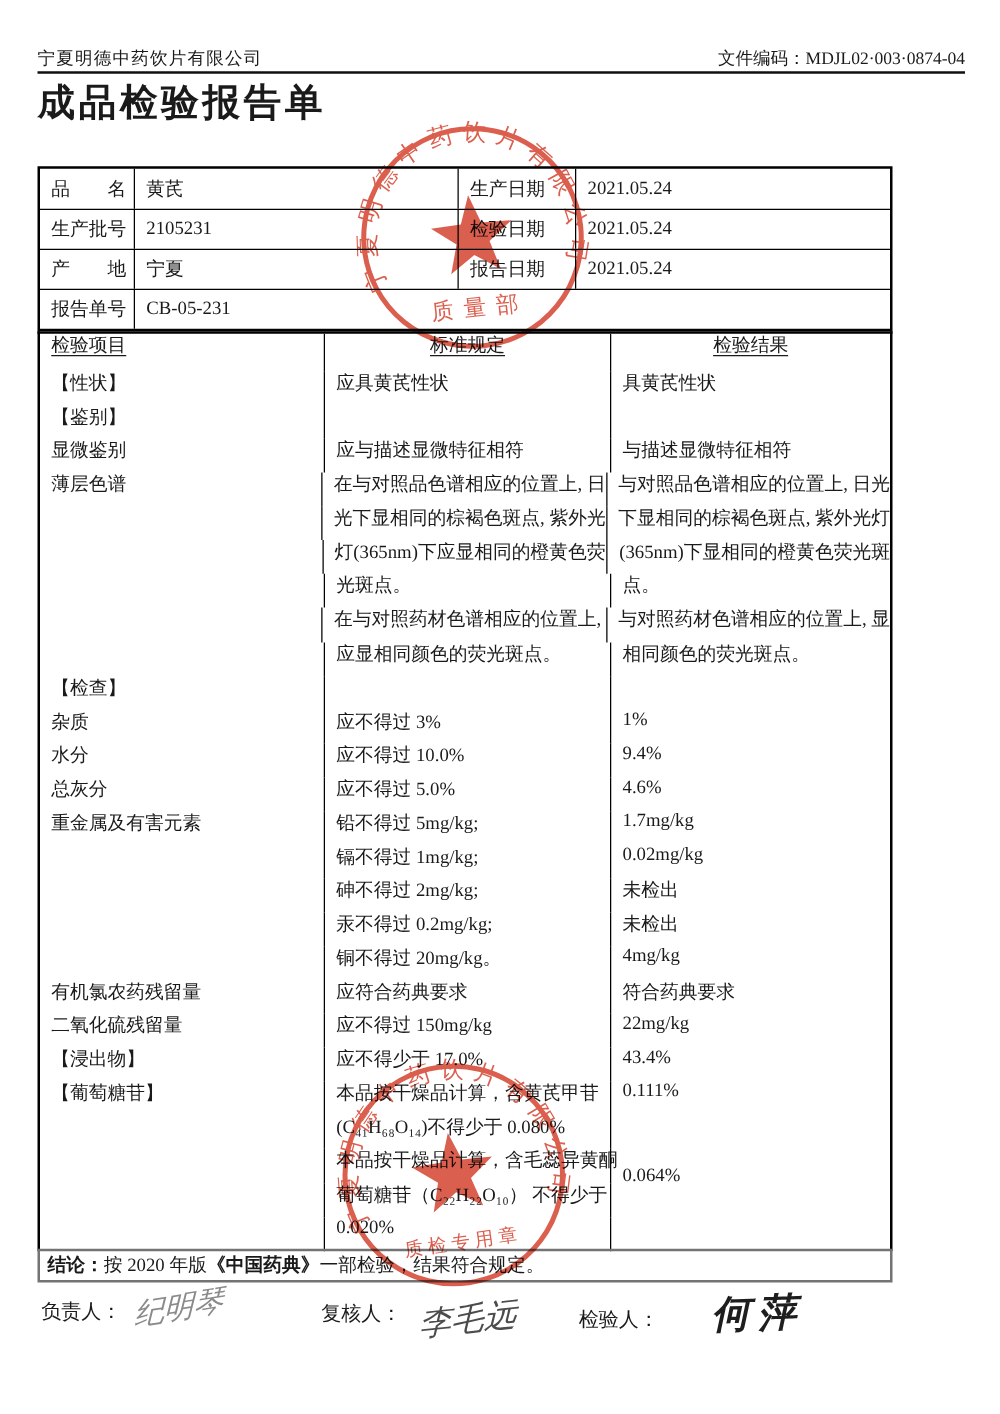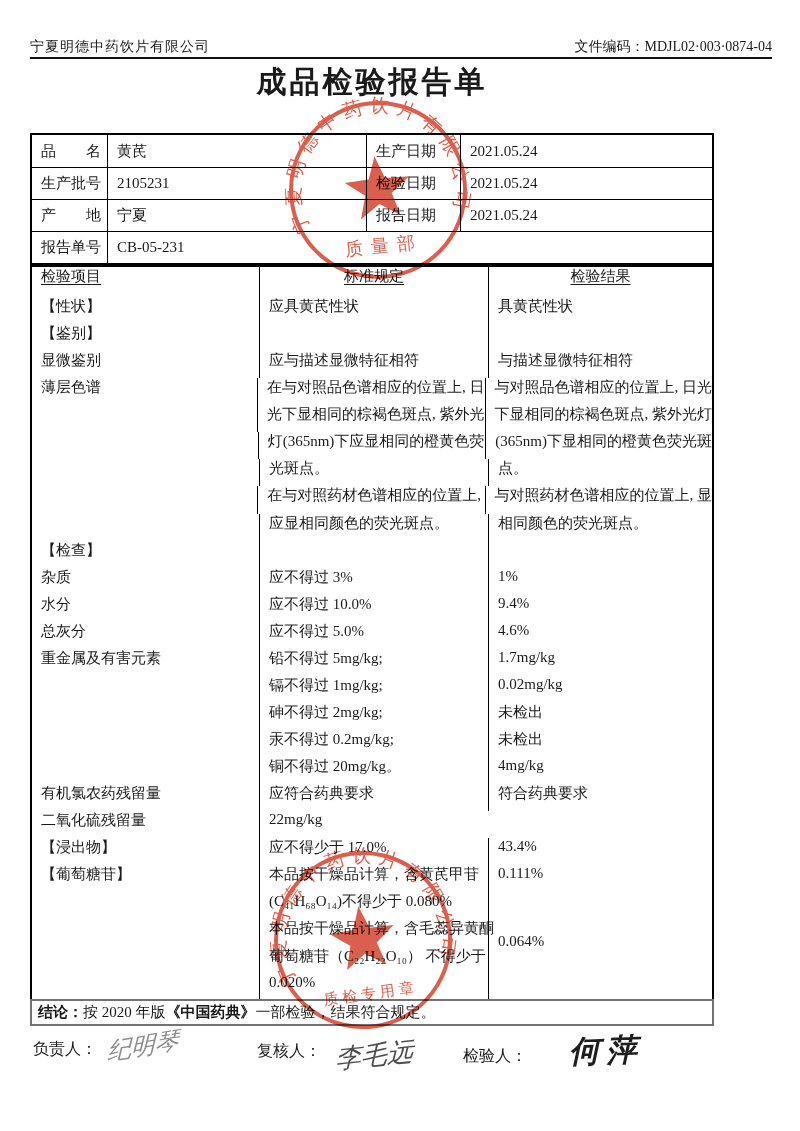--- a/index.html
+++ b/index.html
@@ -3,21 +3,21 @@
 <meta charset="utf-8">
 <style>
   html,body{margin:0;padding:0;background:#ffffff;}
   .page{position:relative;width:800px;height:1131px;background:#fff;overflow:hidden;
         font-family:"Liberation Serif","DejaVu Serif",serif;color:#1a1a1a;}
 
   
   .hdr-company{position:absolute;left:30px;top:38px;font-size:14px;letter-spacing:1px;}
   .hdr-code{position:absolute;right:28px;top:38px;font-size:14px;}
   .hdr-rule{position:absolute;left:30px;top:57px;width:742px;border-top:2px solid #111;}
-  .doc-title{position:absolute;left:30px;top:62px;width:684px;text-align:center;
+  .doc-title{position:absolute;left:30px;top:62px;width:684px;text-align:left;
              font-size:30px;font-weight:bold;letter-spacing:3px;}
 
   
   .info-table{position:absolute;left:30px;top:133px;width:684px;border:2px solid #000;box-sizing:border-box;}
   .info-row{display:flex;height:32px;border-top:1px solid #000;box-sizing:border-box;}
   .info-row:first-child{border-top:none;}
   .ic{display:flex;align-items:center;padding-left:9px;font-size:15px;border-left:1px solid #000;box-sizing:border-box;overflow:hidden;}
   .ic1{width:75px;border-left:none;}
   .ic2{width:259px;}
   .ic3{width:94px;}
@@ -186,20 +186,21 @@
         <div class="mc mc2"><span>铜不得过 20mg/kg。</span></div>
         <div class="mc mc3"><span>4mg/kg</span></div>
       </div>
       <div class="m-row">
         <div class="mc mc1"><span>有机氯农药残留量</span></div>
         <div class="mc mc2"><span>应符合药典要求</span></div>
         <div class="mc mc3"><span>符合药典要求</span></div>
       </div>
       <div class="m-row">
         <div class="mc mc1"><span>二氧化硫残留量</span></div>
+        <div class="mc mc2"><span>应不得过 150mg/kg</span></div>
         <div class="mc mc3"><span>22mg/kg</span></div>
       </div>
       <div class="m-row">
         <div class="mc mc1"><span>【浸出物】</span></div>
         <div class="mc mc2"><span>应不得少于 17.0%</span></div>
         <div class="mc mc3"><span>43.4%</span></div>
       </div>
       <div class="m-row">
         <div class="mc mc1"><span>【葡萄糖苷】</span></div>
         <div class="mc mc2"><span>本品按干燥品计算，含黄芪甲苷</span></div>

